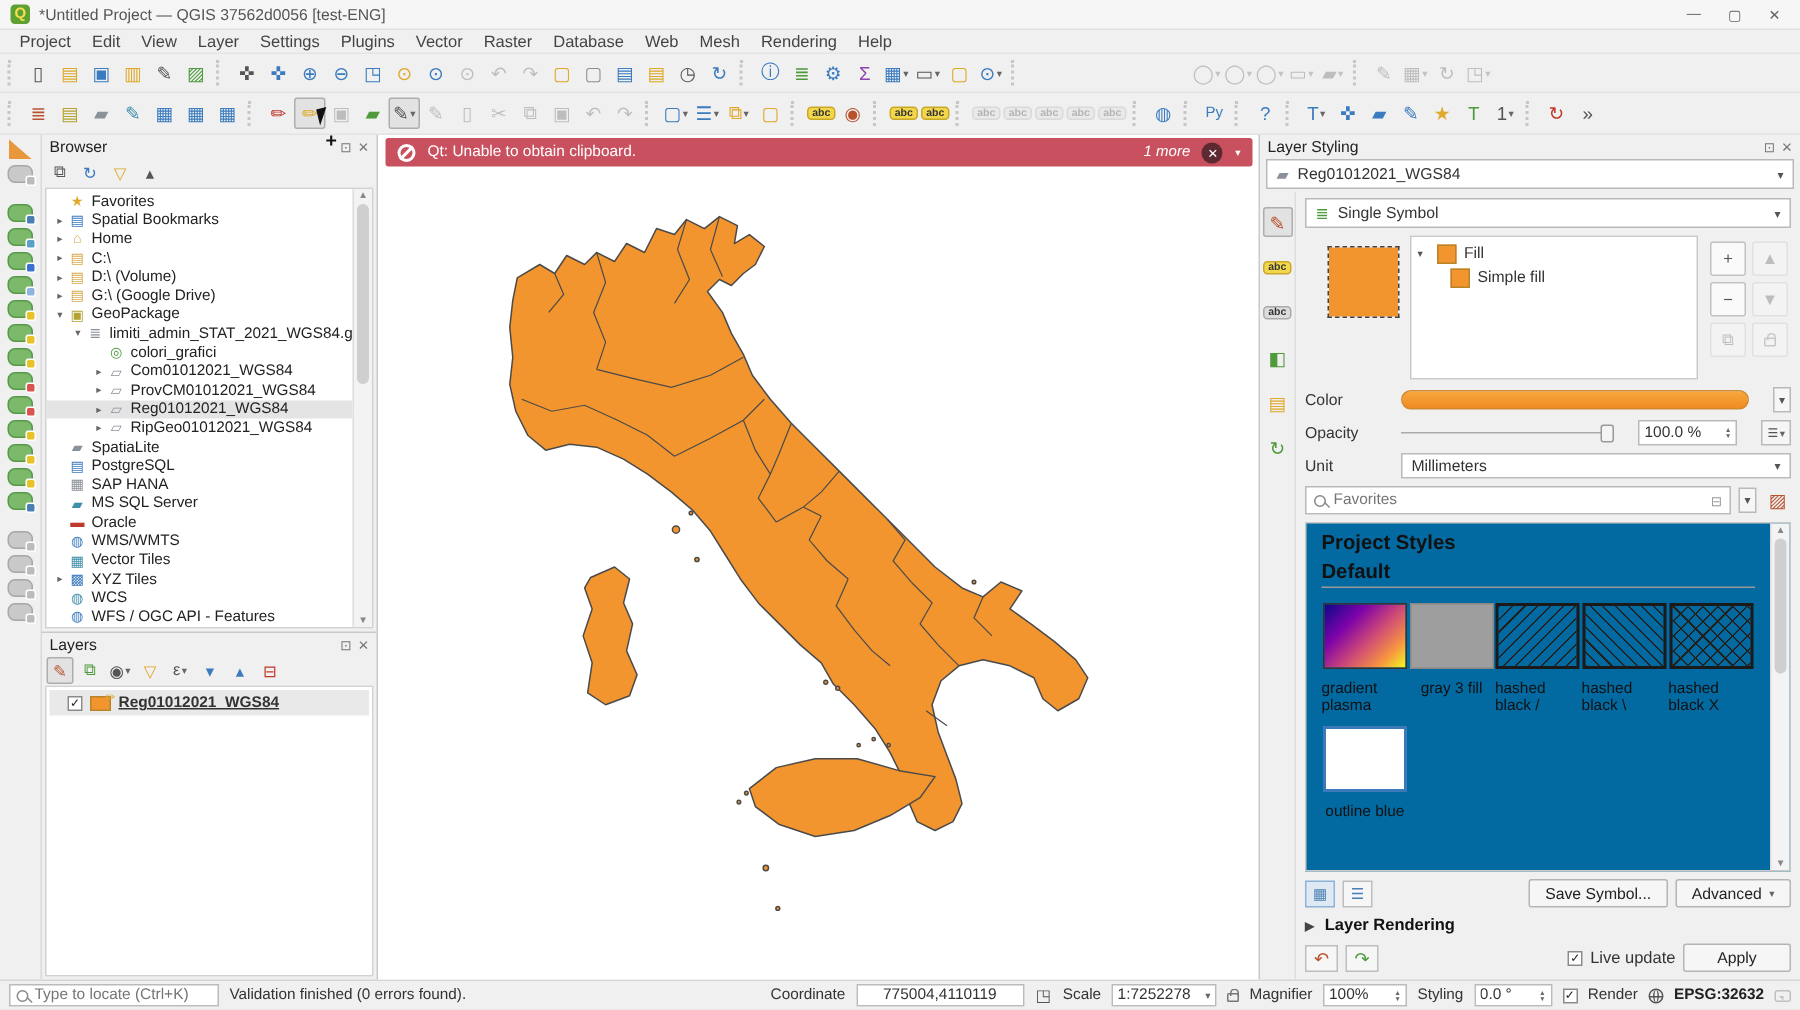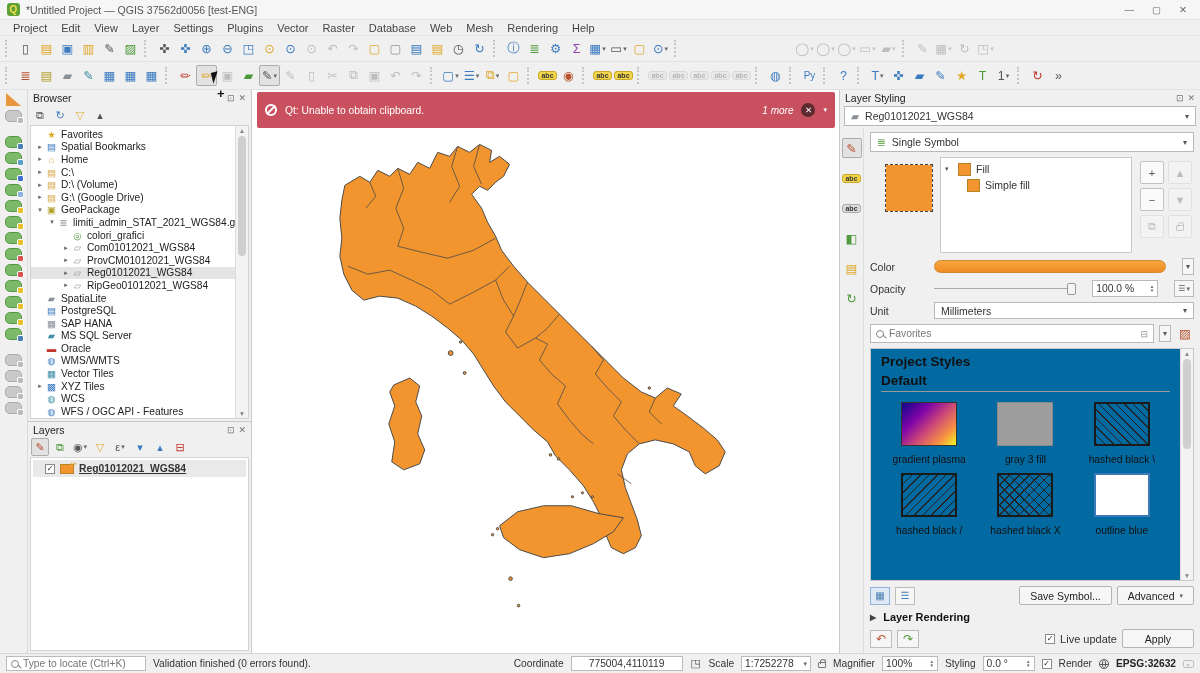--- a/index.html
+++ b/index.html
@@ -55,21 +55,21 @@
   .vthumb{width:8px;background:#cfcfcf;border-radius:4px;margin-top:2px}
   .spacerv{flex:1}
   .lrow{height:17px;display:flex;align-items:center;gap:5px;padding-left:12px;background:#e9e9e9;margin:2px;font-size:10.5px}
   .cb{width:10px;height:10px;border:1px solid #8a8a8a;background:#fff;display:flex;align-items:center;justify-content:center;font-size:8px;color:#222;flex:none}
   .sw{width:14px;height:10px;background:#f2952e;border:1px solid #b98428;position:relative;flex:none}
   .sw b{position:absolute;right:-4px;top:-5px;font-size:8px;font-weight:normal}
   .lname{font-weight:bold;text-decoration:underline;font-size:10.3px}
 
   
   .canvas{flex:1;background:#fff;position:relative;border-right:1px solid #c9c9c9;min-width:0}
-  .msgbar{position:absolute;left:5px;right:4px;top:2px;height:36px;background:#c9505e;border-radius:2px;display:flex;align-items:center;color:#fff;padding:0 8px;gap:8px;z-index:5}
+  .msgbar{position:absolute;left:5px;right:4px;top:2px;height:19px;background:#c9505e;border-radius:2px;display:flex;align-items:center;color:#fff;padding:0 8px;gap:8px;z-index:5}
   .proicon{width:12px;height:12px;border:2px solid #fff;border-radius:50%;position:relative;flex:none}
   .proicon::after{content:"";position:absolute;left:-2px;top:3px;width:12px;border-top:2px solid #fff;transform:rotate(-45deg)}
   .msgtext{font-size:10.3px}
   .msgmore{margin-left:auto;font-style:italic;font-size:10px}
   .msgclose{width:14px;height:14px;background:#5d2a31;border-radius:50%;display:flex;align-items:center;justify-content:center;font-size:8.5px;color:#fff}
   .msgcaret{font-size:7px;color:#fff}
   svg.map{position:absolute;inset:0;width:100%;height:100%}
 
   
   .styling{width:360px;display:flex;flex-direction:column;min-width:0}
@@ -103,21 +103,21 @@
   .combo .ct{margin-left:auto;font-size:8px;color:#555}
   .favbar{height:19px;border:1px solid #b9b9b9;background:#fff;display:flex;align-items:center;padding:0 5px;gap:5px;flex:1}
   .favrow{display:flex;align-items:center;gap:5px}
   input.bare{border:0;outline:0;font-size:10.3px;font-family:inherit;color:#333;background:transparent;min-width:0}
   .mag{width:8px;height:8px;border:1.4px solid #888;border-radius:50%;position:relative;flex:none}
   .mag::after{content:"";position:absolute;width:5px;height:1.4px;background:#888;transform:rotate(45deg);right:-4px;bottom:-1px}
   .stylesbox{flex:1;background:#0369a1;border:1px solid #c9c9c9;display:flex;min-height:0}
   .styles-inner{flex:1;padding:5px 10px;overflow:hidden}
   .sechead{font-size:13.5px;font-weight:bold;color:#111;margin-bottom:4px}
   .sechead.rule{border-bottom:1px solid #999;padding-bottom:3px}
-  .sgrid{display:grid;grid-template-columns:repeat(3,1fr);row-gap:8px;margin-top:10px}
+  .sgrid{display:grid;grid-template-columns:repeat(5,1fr);row-gap:8px;margin-top:10px}
   .sitem{display:flex;flex-direction:column;align-items:center;gap:8px}
   .swb{width:56px;height:44px;border:2px solid #1a1a1a;background:#fff}
   .swb.plasma{background:linear-gradient(135deg,#0d0887,#7e03a8 30%,#cc4778 55%,#f89441 80%,#f0f921);border:1px solid #333}
   .swb.gray{background:#9e9e9e;border:1px solid #888}
   .swb.hfwd{background:repeating-linear-gradient(135deg,#222 0 1px,transparent 1px 6px)}
   .swb.hback{background:repeating-linear-gradient(45deg,#222 0 1px,transparent 1px 6px)}
   .swb.hx{background:repeating-linear-gradient(135deg,#222 0 1px,transparent 1px 7px),repeating-linear-gradient(45deg,#222 0 1px,transparent 1px 7px)}
   .swb.oblue{border:2.5px solid #3a7ab8}
   .slab{font-size:10.3px;color:#111}
   .sfoot{display:flex;align-items:center;gap:5px}
@@ -672,26 +672,26 @@
               <div class="sgrid">
                 <div class="sitem">
                     <span class="swb plasma"></span>
                     <span class="slab">gradient plasma</span>
                   </div>
                 <div class="sitem">
                     <span class="swb gray"></span>
                     <span class="slab">gray 3 fill</span>
                   </div>
                 <div class="sitem">
+                    <span class="swb hfwd"></span>
+                    <span class="slab">hashed black /</span>
+                  </div>
+                <div class="sitem">
                     <span class="swb hback"></span>
                     <span class="slab">hashed black \</span>
-                  </div>
-                <div class="sitem">
-                    <span class="swb hfwd"></span>
-                    <span class="slab">hashed black /</span>
                   </div>
                 <div class="sitem">
                     <span class="swb hx"></span>
                     <span class="slab">hashed black X</span>
                   </div>
                 <div class="sitem">
                     <span class="swb oblue"></span>
                     <span class="slab">outline blue</span>
                   </div>
               </div>

